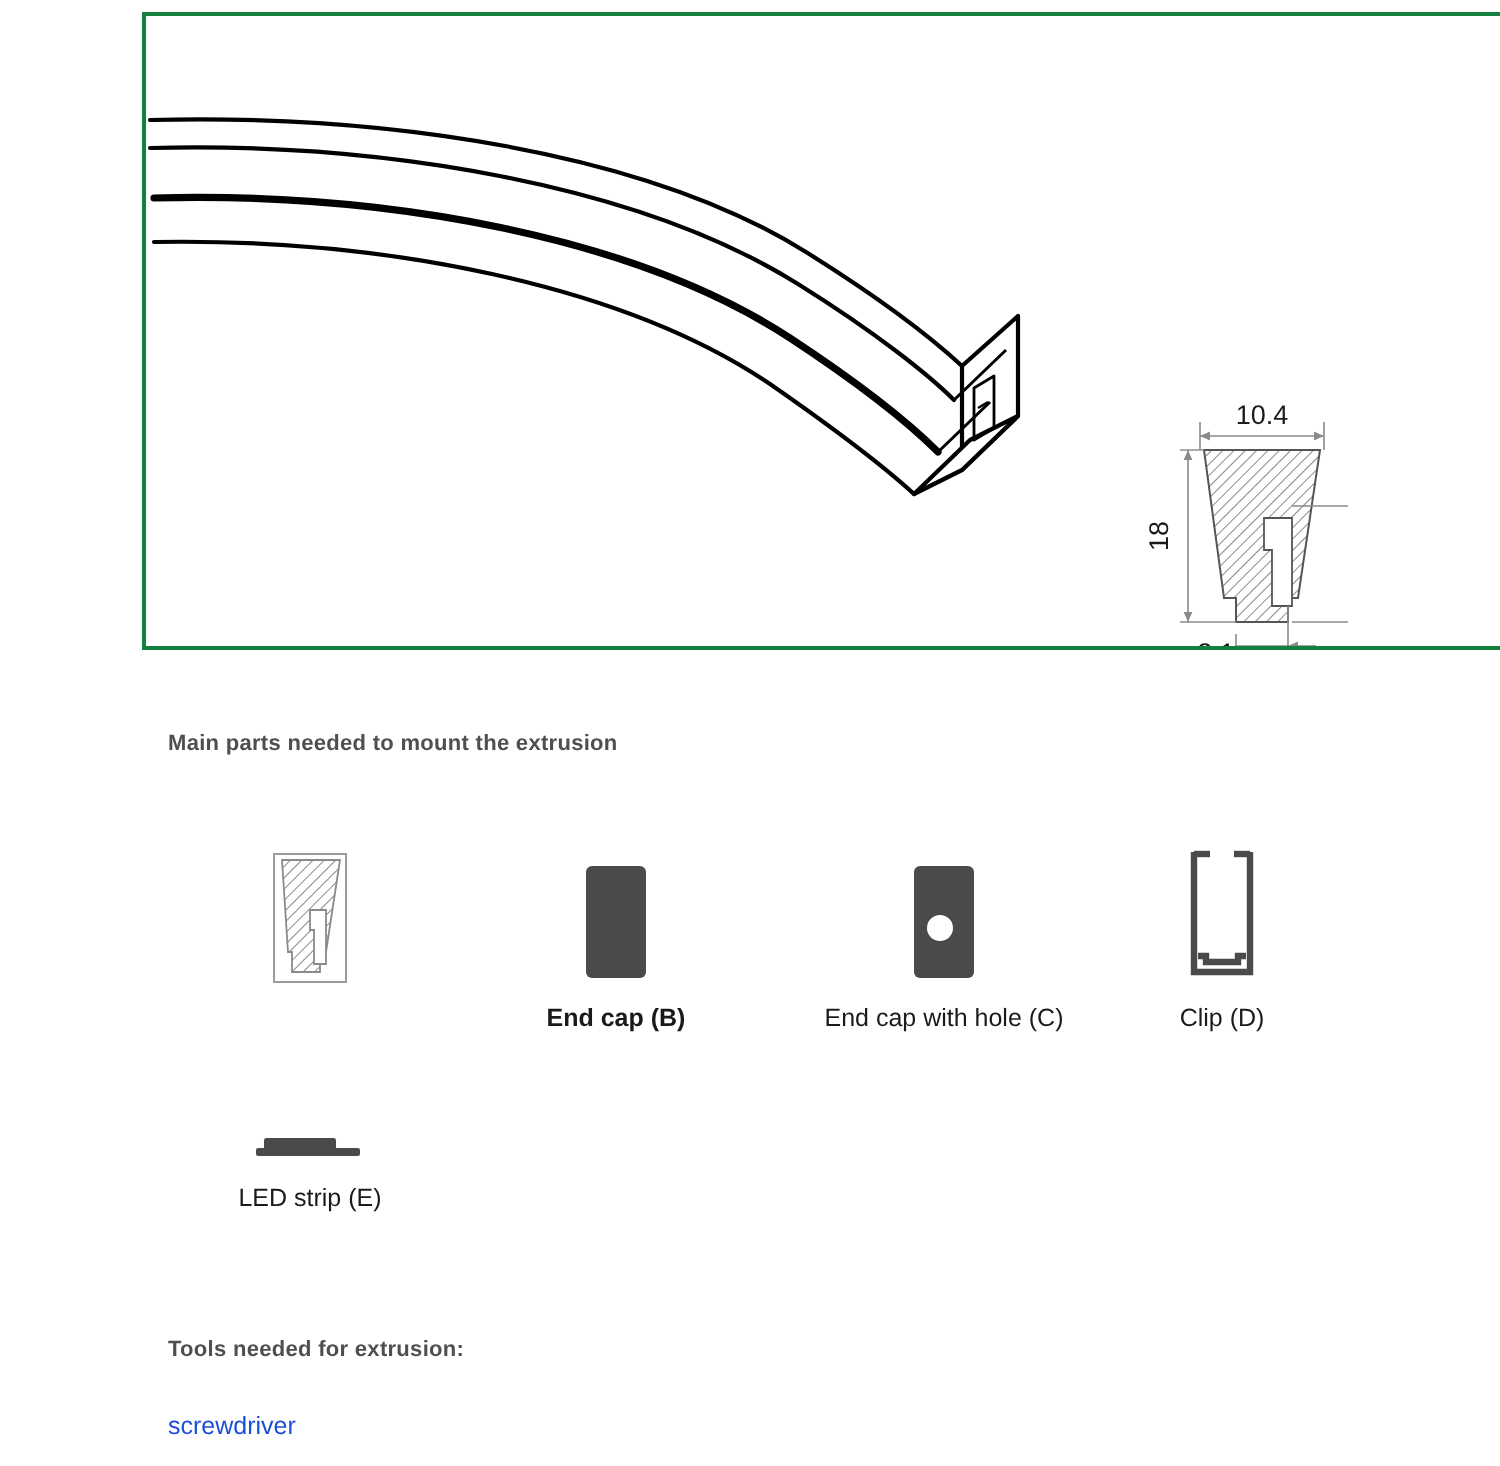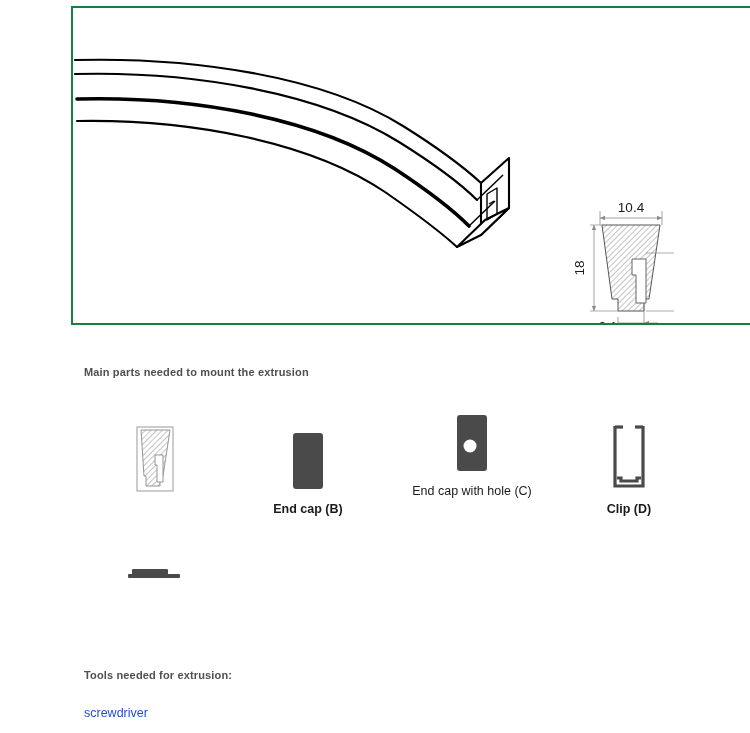--- a/index.html
+++ b/index.html
@@ -70,22 +70,22 @@
   .part-label {
     margin-top: 10px;
     font-size: 12.5px;
     color: #1a1a1a;
     white-space: nowrap;
     line-height: 1.2;
   }
 
   #part-a { left: 70px;  top: 418px; }
   #part-b { left: 223px; top: 418px; font-weight: bold; }
-  #part-c { left: 387px; top: 400px; }
-  #part-d { left: 544px; top: 418px; font-weight: bold; }
+  #part-c { left: 387px; top: 418px; }
+  #part-d { left: 526px; top: 418px; }
   #part-e { left: 70px;  top: 548px; }
 
   #part-e .part-art { height: 34px; }
 
   
   .cap-dark { fill: #4a4a4a; }
   .clip-stroke { fill: none; stroke: #4a4a4a; stroke-width: 3.2; }
 </style>
 </head>
 <body>
@@ -204,16 +204,17 @@
   <div class="part-label">Clip (D)</div>
 </div>
 
 <div id="part-e" class="part-cell">
   <div class="part-art">
     <svg width="62" height="16" viewBox="0 0 62 16">
       <rect class="cap-dark" x="8" y="3" width="36" height="6" rx="1.2"></rect>
       <rect class="cap-dark" x="4" y="8" width="52" height="4" rx="1"></rect>
     </svg>
   </div>
+  <div class="part-label">LED  strip (E)</div>
 </div>
 
 <div id="tools-heading" class="section-heading">Tools needed for extrusion:</div>
 <div id="tools-item">screwdriver</div>
 
 </body></html>

